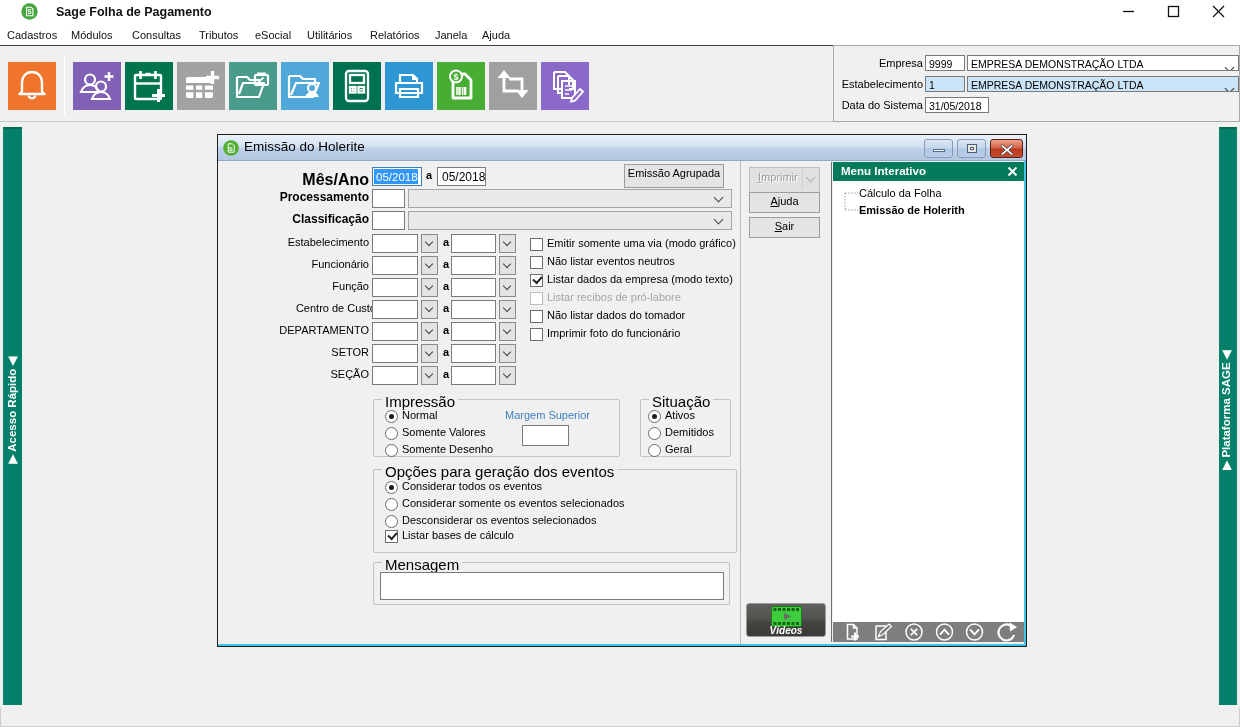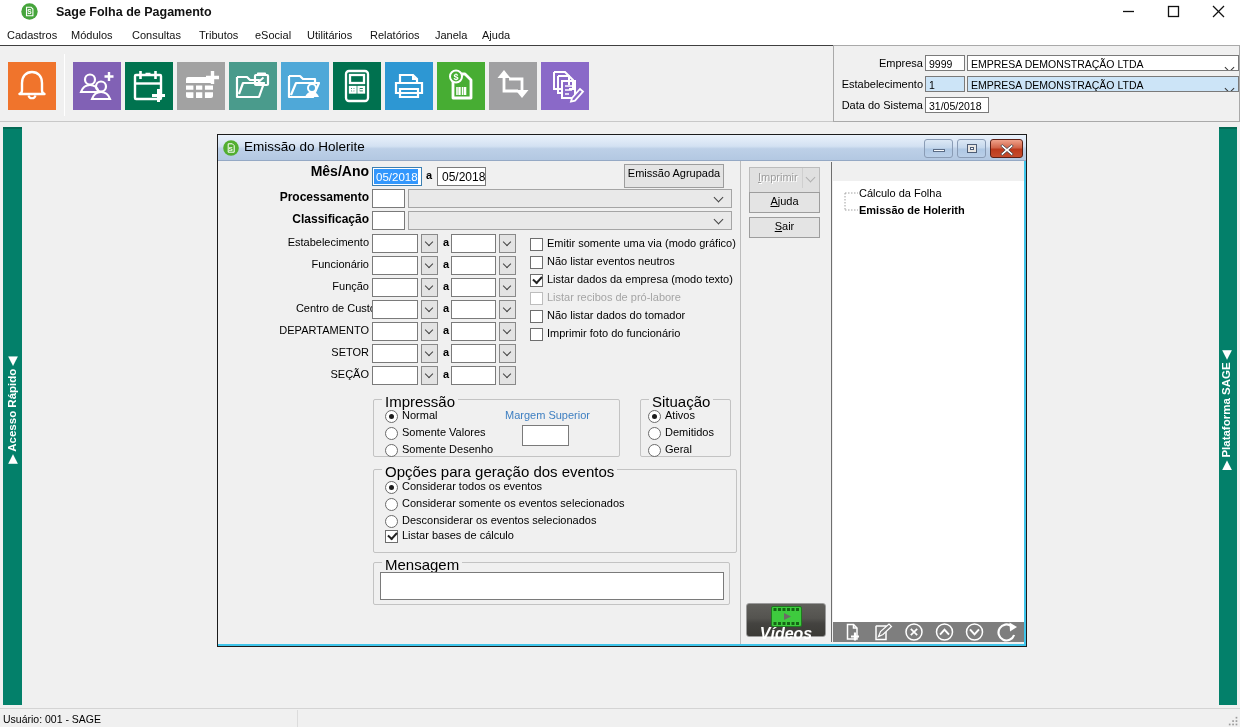--- a/index.html
+++ b/index.html
@@ -227,21 +227,21 @@
               <div style="position:absolute;left:2px;top:2px;width:4px;height:3px;background:#fff;border:1px solid #4d5d76"></div>
             </div>
           </div>
       <div class="capbtn" style="left:772px;width:33px;background:linear-gradient(#efa28b 0%,#d2654a 45%,#bc3a1d 55%,#c64d2e 100%);border:1px solid #5c1f15">
         <svg style="position:absolute;left:9px;top:3px" width="14" height="13" viewBox="0 0 14 13">
               <path d="M2.2 1.5l4.8 4 4.8-4 1.4 1.6-4.4 3.9 4.4 3.9-1.4 1.6-4.8-4-4.8 4-1.4-1.6 4.4-3.9-4.4-3.9z" fill="#fff" stroke="#40464f" stroke-width="0.8"></path>
             </svg>
       </div>
     </div>
     <div id="dlgbody">
-      <div class="lbl" style="left:1px;top:2px;font-weight:bold;font-size:14px">Mês/Ano</div>
+      <div class="lbl" style="left:1px;top:10px;font-weight:bold;font-size:16px">Mês/Ano</div>
       <div class="tb" style="left:154px;top:6px;width:50px;border-color:#3c7fb1">
             <span style="position:absolute;left:1px;top:1px;bottom:1px;width:44px;background:#3297fd;color:#fff;padding:2px 0 0 2px;font-size:11.5px">05/2018</span>
           </div>
       <div style="position:absolute;left:208px;top:8px;font-weight:bold">a</div>
       <div class="tb" style="left:219px;top:6px;width:49px;padding:2px 0 0 4px">05/2018</div>
       <div class="btn" style="left:406px;top:3px;width:100px;height:24px;padding-top:2px">Emissão Agrupada</div>
       <div class="lbl" style="left:1px;top:29px;font-weight:bold;font-size:12px">Processamento</div>
       <div class="tb" style="left:154px;top:28px;width:33px"></div>
       <div class="bigcombo" style="left:190px;top:28px;width:324px">
             <span class="chev" style="position:absolute;right:9px;top:4px;border-color:#444"></span>
@@ -389,23 +389,27 @@
                 <rect x="25" y="2" width="3" height="3"></rect>
 <rect x="2.5" y="16" width="3" height="3"></rect>
                 <rect x="7" y="16" width="3" height="3"></rect>
                 <rect x="11.5" y="16" width="3" height="3"></rect>
                 <rect x="16" y="16" width="3" height="3"></rect>
                 <rect x="20.5" y="16" width="3" height="3"></rect>
                 <rect x="25" y="16" width="3" height="3"></rect>
 </g>
 <path d="M13 7l7 3.5-7 3.5z" fill="#6b6a66"></path>
 </svg>
-<div style="position:absolute;left:0;right:0;top:21px;text-align:center;color:#fff;font-style:italic;font-weight:bold;font-size:16px">Vídeos</div>
+<div style="position:absolute;left:0;right:0;top:21px;text-align:center;color:#fff;font-style:italic;font-weight:bold;font-size:10px">Vídeos</div>
 </div>
       <div style="position:absolute;left:613px;top:1px;width:193px;height:480px;border-left:1px solid #6e6e6e">
+<div style="position:absolute;left:1px;top:0;width:192px;height:19px;background:#037a5b;color:#fff;font-weight:bold;padding:3px 0 0 8px;font-size:11.5px">Menu Interativo
+<svg style="position:absolute;right:7px;top:4px" width="11" height="11" viewBox="0 0 11 11">
+                <path d="M1.5 1.5l8 8M9.5 1.5l-8 8" stroke="#fff" stroke-width="1.8"></path>
+              </svg></div>
 <div style="position:absolute;left:1px;top:19px;width:192px;height:441px;background:#fff">
 <svg style="position:absolute;left:9px;top:8px" width="20" height="32" viewBox="0 0 20 32">
                 <g stroke="#a0a0a0" stroke-width="1" stroke-dasharray="1.5 1.5">
                   <path d="M3 4v17"></path>
                   <path d="M3 4h13"></path>
                   <path d="M3 21h13"></path>
                 </g>
               </svg>
 <div style="position:absolute;left:26px;top:6px;font-size:11px;white-space:nowrap">Cálculo da Folha</div>
 <div style="position:absolute;left:26px;top:23px;font-size:11px;font-weight:bold;white-space:nowrap">Emissão de Holerith</div>
@@ -429,28 +433,14 @@
 <path d="M176.5 0.5l7.5 4.5-7 4.5z" fill="#fff"></path>
 </svg>
 </div>
 </div>
     </div>
     <div id="cyanB"></div>
     <div id="cyanR"></div>
   </div>
 </div>
 
-<div id="status">
-  <div class="txt">Usuário: 001 - SAGE</div>
-  <div id="stsep"></div>
-  <svg class="abs" style="left:1228px;top:7px" width="11" height="11" viewBox="0 0 13 13">
-    <g fill="#9b9b9b">
-          <rect x="9" y="9" width="2" height="2"></rect>
-          <rect x="9" y="5" width="2" height="2"></rect>
-          <rect x="9" y="1" width="2" height="2"></rect>
-          <rect x="5" y="9" width="2" height="2"></rect>
-          <rect x="5" y="5" width="2" height="2"></rect>
-          <rect x="1" y="9" width="2" height="2"></rect>
-        </g>
-  </svg>
-</div>
 
 </div>
 
 </body></html>

